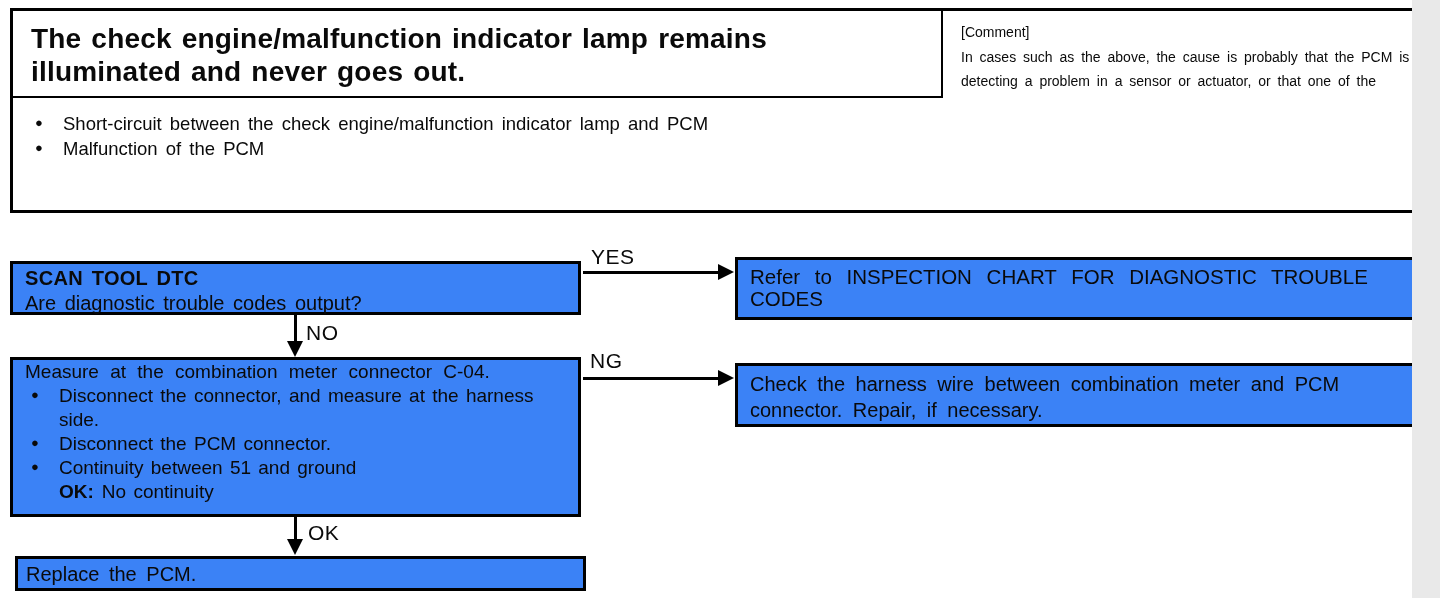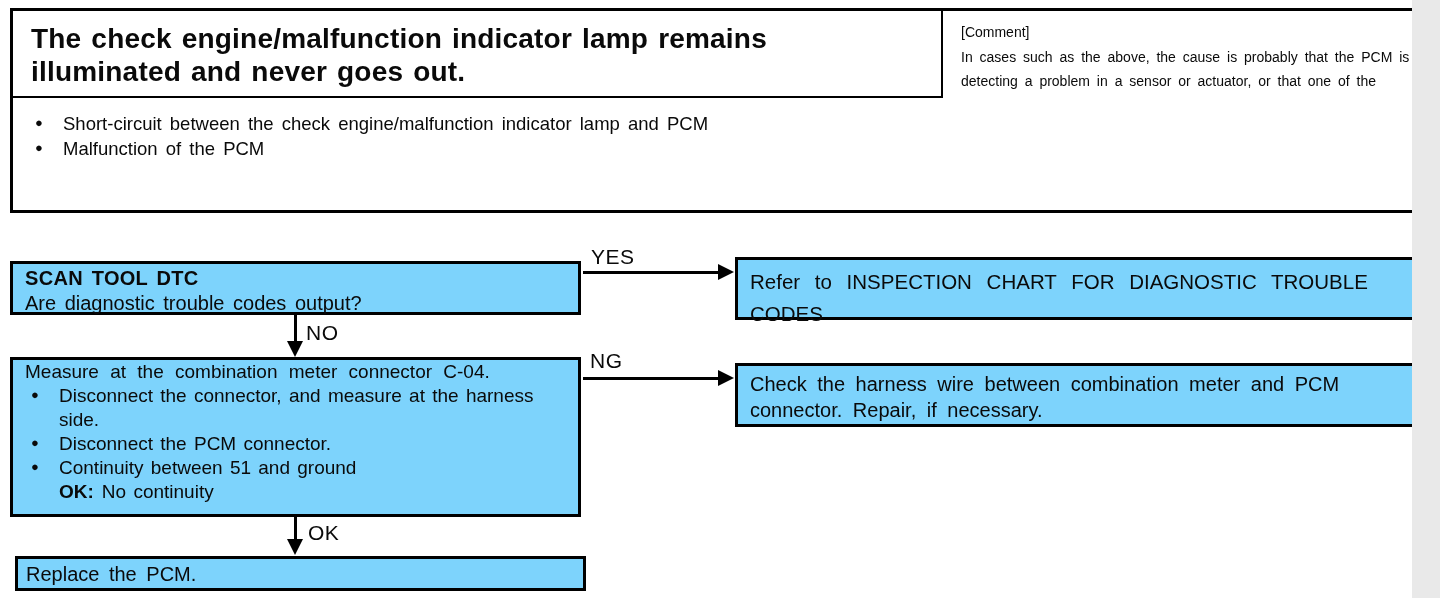--- a/index.html
+++ b/index.html
@@ -32,26 +32,26 @@
   }
   .cause-list { padding:13px 8px 0 14px; font-size:18.5px; line-height:25px; word-spacing:3px; }
   .bullet-row { display:flex; align-items:flex-start; }
   .bullet-dot {
     flex:0 0 36px; font-size:13px; line-height:25px; text-align:left;
     padding-left:8px; transform:translateY(-1px);
   }
   .bullet-text { flex:1; }
 
   
-  .fbox { position:absolute; background:#7dd3fc; border:3px solid #000; }
+  .fbox { position:absolute; background:#3b82f6; border:3px solid #000; }
   .box-step1 { left:10px; top:261px; width:571px; height:54px; padding:2px 12px; }
   .step-title { font-size:20px; font-weight:700; line-height:25px; letter-spacing:.3px; word-spacing:3px; }
   .step-question { font-size:20px; line-height:25px; word-spacing:3px; }
   .box-result1 { left:735px; top:257px; width:686px; height:63px; padding:6px 12px;
-                 font-size:20.5px; line-height:32px; word-spacing:9px; }
+                 font-size:20.5px; line-height:22px; word-spacing:9px; }
   .box-step2 { left:10px; top:357px; width:571px; height:160px; padding:0 12px; }
   .step2-title { font-size:19px; line-height:24px; word-spacing:6px; }
   .step2-list { font-size:19px; line-height:24px; word-spacing:2px; }
   .step2-list .bullet-dot { flex:0 0 34px; line-height:24px; padding-left:6px; }
   .ok-line { font-size:19px; line-height:24px; }
   .ok-strong { font-weight:700; margin-right:8px; }
   .box-result2 { left:735px; top:363px; width:686px; height:64px; padding:5px 12px;
                  font-size:20px; line-height:26px; word-spacing:5px; }
   .box-step3 { left:15px; top:556px; width:571px; height:35px; padding:3px 8px;
                font-size:20px; line-height:25px; word-spacing:4px; }

